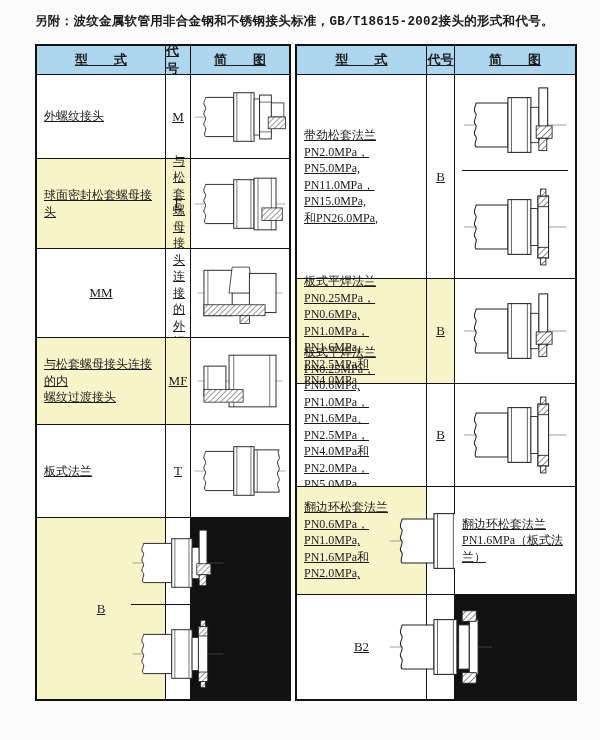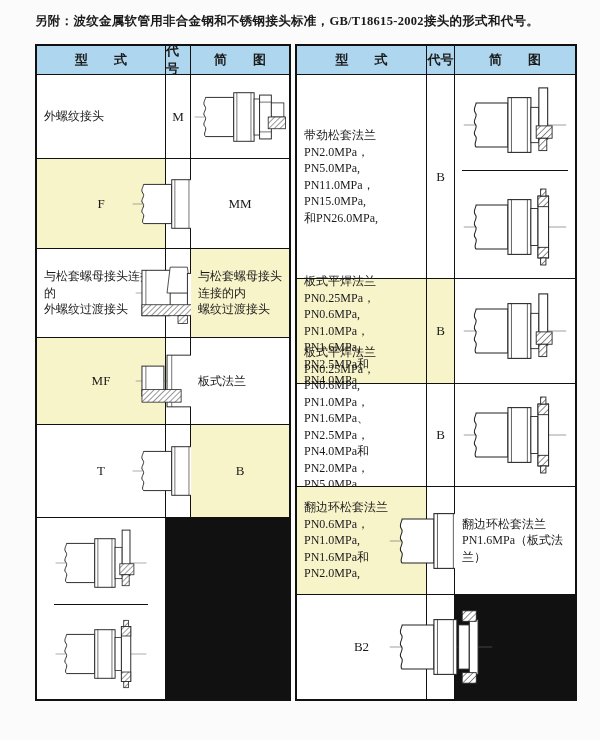--- a/index.html
+++ b/index.html
@@ -5,26 +5,26 @@
   html,body{margin:0;padding:0;}
   body{
     width:600px;height:740px;position:relative;
     background:#fbfbfb;
     font-family:"Liberation Serif","DejaVu Serif",serif;
     color:#1a1a1a;
     overflow:hidden;
   }
   .page-title{
     position:absolute;left:35px;top:13px;width:540px;
-    font-family:Liberation Serif, serif;
+    font-family:Liberation Mono, monospace;
     font-weight:bold;font-size:12.5px;letter-spacing:0.3px;
   }
   .tables{
     position:absolute;left:35px;top:44px;
-    display:flex;gap:4px;align-items:flex-start;
+    display:flex;gap:4px;align-items:flex-start;text-decoration:underline;
   }
   .tbl{
     display:grid;gap:1px;
     background:var(--border,#111);
     border:2px solid var(--border,#111);
   }
   .tbl-left{grid-template-columns:128px 24px 98px;
     grid-template-rows:28px 83px 89px 88px 86px 92px 181px;}
   .tbl-right{grid-template-columns:129px 27px 120px;
     grid-template-rows:28px 203px 104px 102px 107px 104px;}
@@ -130,20 +130,21 @@
 
     <div class="cell type">外螺纹接头</div>
     <div class="cell code">M</div>
     <div class="cell diagcell">
       <svg class="d" width="94" height="74" viewBox="0 0 120 90">
           <use href="#hose"></use>
           <use href="#endM"></use>
         </svg>
     </div>
 
+    <div class="cell type hl">球面密封松套螺母接头</div>
     <div class="cell code hl">F</div>
     <div class="cell diagcell">
       <svg class="d" width="94" height="76" viewBox="0 0 120 90">
           <use href="#hose"></use>
           <use href="#endF"></use>
         </svg>
     </div>
 
     <div class="cell code">MM</div>
     <div class="cell type">与松套螺母接头连接的

